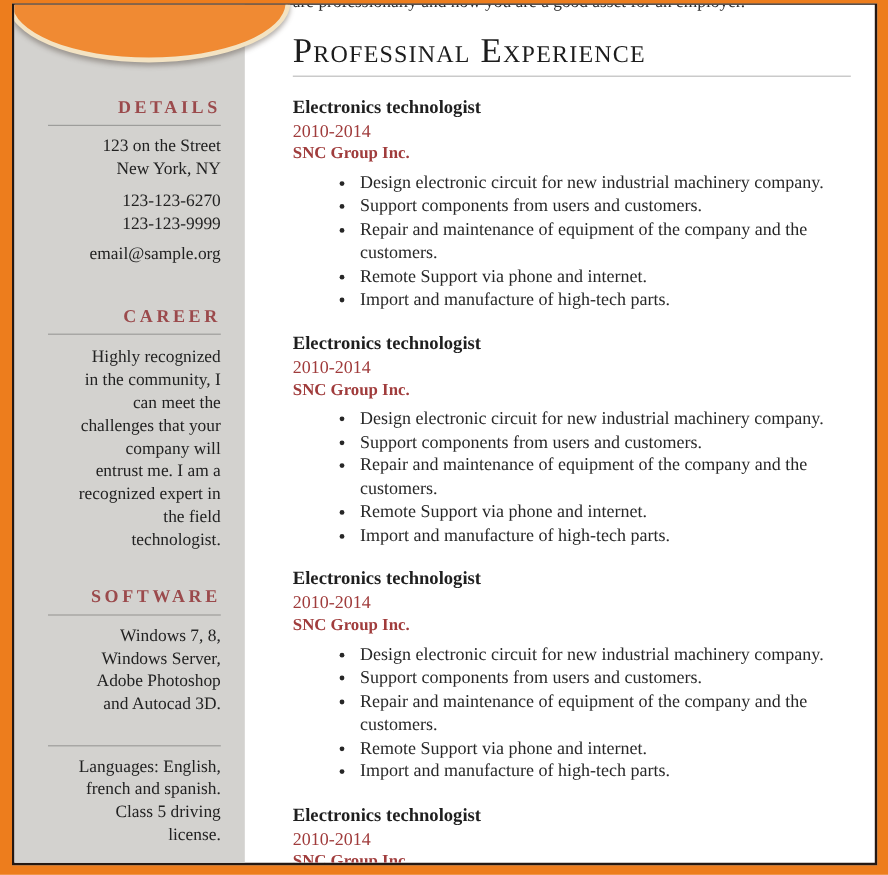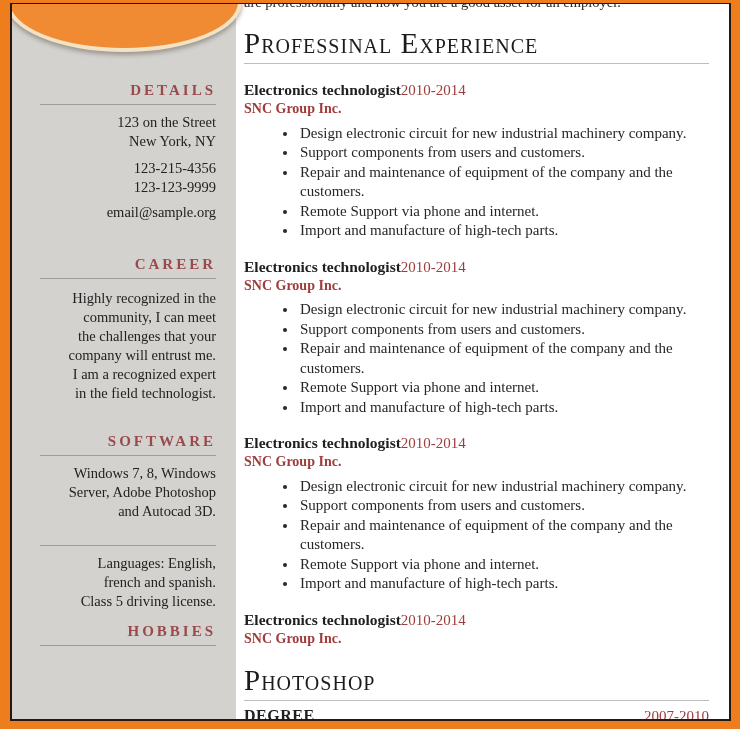--- a/index.html
+++ b/index.html
@@ -9,21 +9,21 @@
     background:var(--accent_orange,#ed7d1d);
   }
   .page {
     position:absolute; top:3px; left:10px; right:9px; bottom:8px;
     border:2px solid var(--frame_line,#241813);
     border-top-width:1px;
     background:#ffffff; overflow:hidden;
   }
   
   .sidebar {
-    position:absolute; left:0; top:0; bottom:0; width:224px;
+    position:absolute; left:0; top:0; bottom:0; width:192px;
     background:var(--sidebar_gray,#d3d2cf);
     padding:76px 20px 0 50px; box-sizing:border-box;
     text-align:right; color:#222222; font-size:14.5px; line-height:19px;
   }
   .ellipse {
     position:absolute; left:-6px; top:-52px; width:236px; height:100px;
     background:var(--ellipse_orange,#f08a33);
     border:4px solid var(--ellipse_outline,#f3e3c3);
     border-radius:50%; box-sizing:border-box;
     box-shadow:0 3px 4px rgba(90,80,70,0.45);
@@ -48,21 +48,21 @@
   }
   .clipped-top { margin-top:-10px; font-size:14.5px; line-height:17px; white-space:nowrap; }
   h1 {
     margin:16px 0 0 0; font-weight:500; font-size:29px; line-height:32px;
     font-variant:small-caps; letter-spacing:1px; color:#1c1c1c;
   }
   h1.edu { margin-top:2px; }
   .main-rule { border:none; height:1px; background:#bdbdbd; margin:4px 0 0 0; }
   .entries { margin-top:16px; }
   .entry { margin-bottom:16px; }
-  .entry-head { display:flex; justify-content:flex-start; line-height:20px; }
+  .entry-head { display:flex; justify-content:space-between; line-height:20px;flex-direction:column; }
   .role { font-weight:bold; font-size:15.5px; color:#1f1f1f; }
   .dates { font-weight:normal; font-size:15px; color:var(--date_red,#a03c3c); }
   .company { font-weight:bold; font-size:14px; line-height:18.5px; color:var(--date_red,#a03c3c); }
   .entry ul { margin:5px 0 0 0; padding:0 0 0 54px; }
   .entry li { font-size:15px; line-height:19.5px; padding-left:2px; }
   .degree-row { display:flex; justify-content:space-between; margin-top:6px; line-height:18px; }
   .degree-label { font-weight:bold; font-size:16px; letter-spacing:0.5px; color:#1f1f1f; }
 </style>
 </head>
 <body>
@@ -73,21 +73,21 @@
     <div class="ellipse"></div>
 
     <section class="side-sec sec-details">
       <h2>DETAILS</h2>
       <div class="side-rule"></div>
       <div class="grp">
         <div>123 on the Street</div>
         <div>New York, NY</div>
       </div>
       <div class="grp">
-        <div>123-215-4356</div>
+        <div>123-123-6270</div>
         <div>123-123-9999</div>
       </div>
       <div class="grp email">
         <div>email@sample.org</div>
       </div>
     </section>
 
     <section class="side-sec sec-career">
       <h2>CAREER</h2>
       <div class="side-rule"></div>

